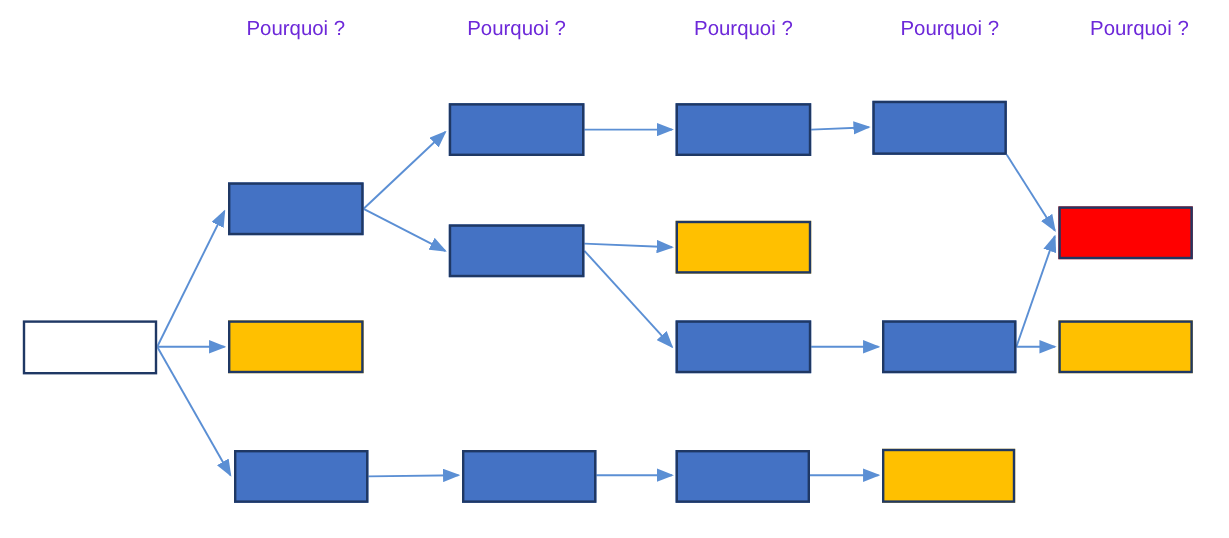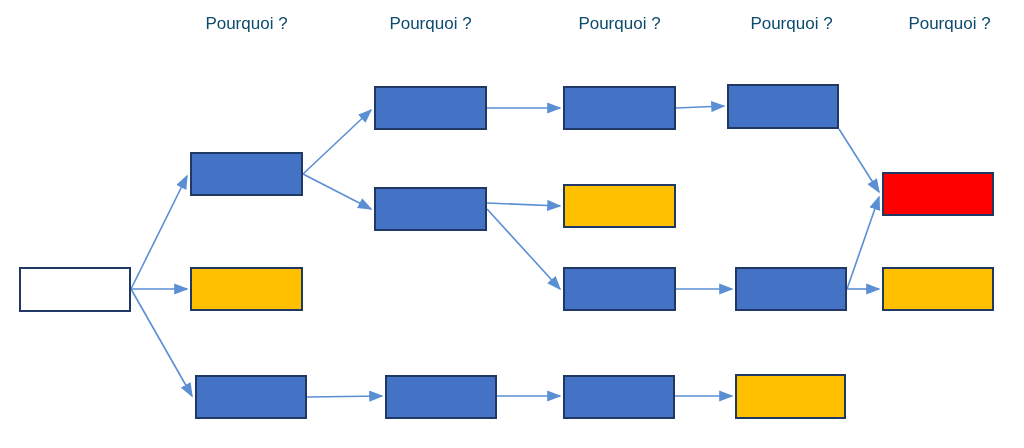--- a/index.html
+++ b/index.html
@@ -15,21 +15,21 @@
     position: relative;
     width: 1024px;
     height: 448px;
     background: #ffffff;
     overflow: hidden;
   }
   .col-header {
     position: absolute;
     text-align: center;
     font-size: 17px;
-    color: #0c4a6e;
+    color: #6d28d9;
     font-family: "Liberation Sans", sans-serif;
     white-space: nowrap;
     letter-spacing: 0px;
   }
   .node {
     position: absolute;
     box-sizing: border-box;
     border: 2px solid #1F3864;
     background: #FFFFFF;
   }

